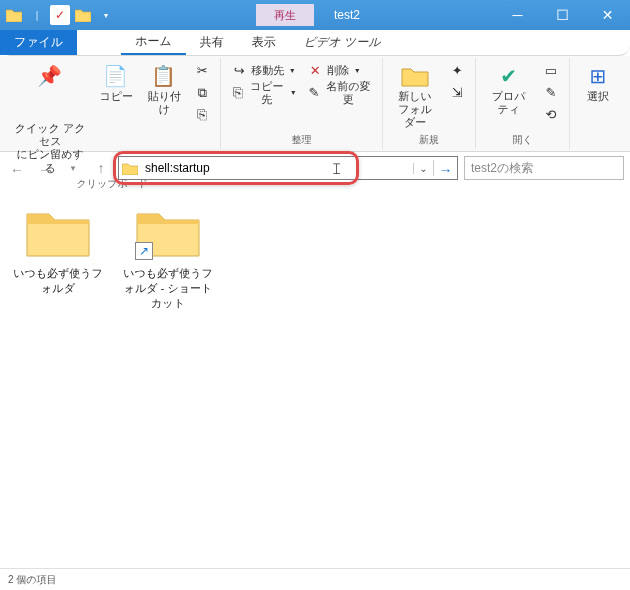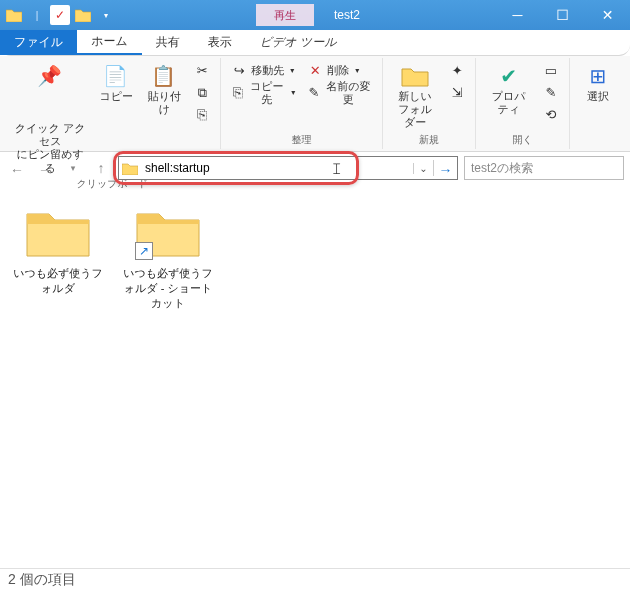--- a/index.html
+++ b/index.html
@@ -9,21 +9,21 @@
 .titlebar .left-icons { display: flex; align-items: center; gap: 3px; padding-left: 4px; }
 .titlebar .left-icons .mini-ico { width: 20px; height: 20px; display: flex; align-items: center; justify-content: center; }
 .titlebar .tab-contextual { margin-left: 140px; background: rgba(255,230,240,0.85); color: #b03060; height: 22px; padding: 0 18px; display: flex; align-items: center; font-size: 11px; }
 .titlebar .title { margin-left: 20px; flex: 1; }
 .titlebar .win-ctrls { display: flex; }
 .titlebar .win-ctrls div { width: 45px; height: 30px; display: flex; align-items: center; justify-content: center; font-size: 14px; }
 
 .menubar { height: 26px; display: flex; align-items: stretch; background: #fff; border-bottom: 1px solid #d8d8d8; font-size: 12px; border-radius: 11px; }
 .menubar .file-tab { background: #1976d2; color: #fff; padding: 0 14px; display: flex; align-items: center; }
 .menubar .tab { padding: 0 14px; display: flex; align-items: center; color: #333; }
-.menubar .tab.active { border-bottom: 2px solid #1976d2; }
+.menubar .tab.active { border-bottom: 2px solid #1976d2; margin-left: 44px; }
 .menubar .tab.context { color: #404040; font-style: italic; }
 
 .ribbon { height: 96px; background: #f8f8f8; border-bottom: 1px solid #d8d8d8; display: flex; padding: 2px 4px; }
 .ribbon-group { display: flex; flex-direction: column; border-right: 1px solid #e3e3e3; padding: 2px 6px; }
 .ribbon-group .btns { display: flex; flex: 1; align-items: flex-start; gap: 4px; }
 .ribbon-group .label { font-size: 10px; color: #666; text-align: center; height: 14px; }
 .rbtn { display: flex; flex-direction: column; align-items: center; font-size: 11px; color: #333; padding: 2px 4px; min-width: 44px; text-align: center; line-height: 1.2; }
 .rbtn.small { flex-direction: row; font-size: 11px; min-width: auto; padding: 1px 4px; gap: 4px; height: 22px; align-items: center; }
 .rbtn .ico { width: 28px; height: 28px; display: flex; align-items: center; justify-content: center; font-size: 20px; }
 .rbtn.small .ico { width: 16px; height: 16px; font-size: 13px; }
@@ -39,21 +39,21 @@
 .addr-go { width: 24px; border-left: 1px solid #ccc; display: flex; align-items: center; justify-content: center; font-size: 14px; color: #1976d2; }
 .search { width: 160px; height: 24px; border: 1px solid #bbb; font-size: 12px; color: #888; padding: 2px 6px; display: flex; align-items: center; }
 .text-cursor { position: absolute; top: 3px; left: 212px; font-size: 16px; color: #333; pointer-events: none; }
 
 .content { position: relative; height: 370px; overflow: auto; padding: 20px 12px; display: flex; align-items: flex-start; gap: 18px; }
 .item { width: 92px; display: flex; flex-direction: column; align-items: center; text-align: center; font-size: 11px; color: #222; gap: 6px; }
 .item .thumb { width: 66px; height: 56px; position: relative; }
 .folder-svg { width: 66px; height: 56px; }
 .shortcut-badge { position: absolute; bottom: 0; left: 0; width: 18px; height: 18px; background: #fff; border: 1px solid #888; font-size: 12px; display: flex; align-items: center; justify-content: center; color: #1976d2; }
 
-.status { position: absolute; bottom: 0; left: 0; right: 0; height: 22px; border-top: 1px solid #e0e0e0; font-size: 14px; color: #555; padding: 3px 8px; display: flex; align-items: center; }
+.status { position: absolute; bottom: 0; left: 0; right: 0; height: 22px; border-top: 1px solid #e0e0e0; font-size: 10px; color: #555; padding: 3px 8px; display: flex; align-items: center; }
 </style>
 </head>
 <body>
 
 <div class="titlebar">
   <div class="left-icons">
     <div class="mini-ico">
       <svg width="16" height="14" viewBox="0 0 16 14">
           <path d="M0 2 h6 l2 2 h8 v10 h-16 z" fill="#ffd96b" stroke="#caa23a" stroke-width="0.6"></path>
         </svg>

